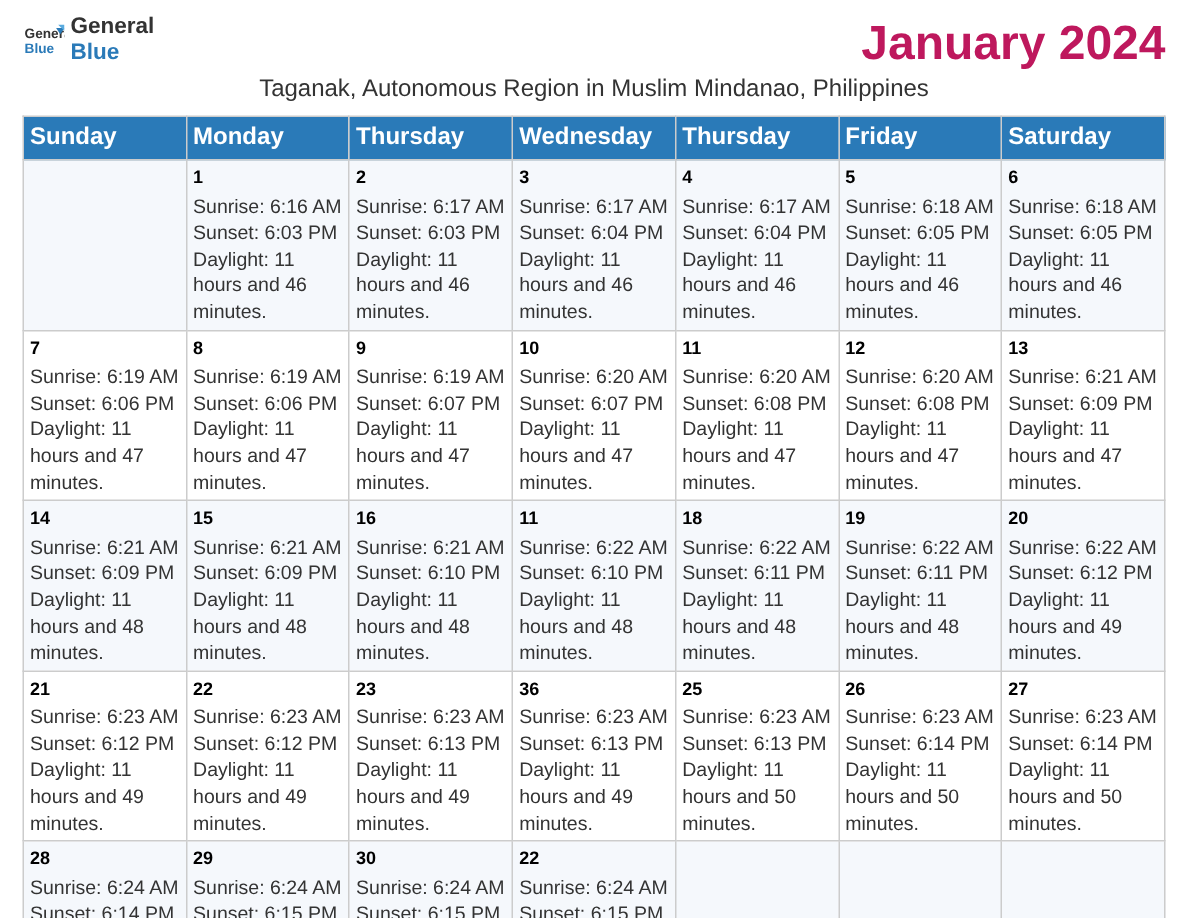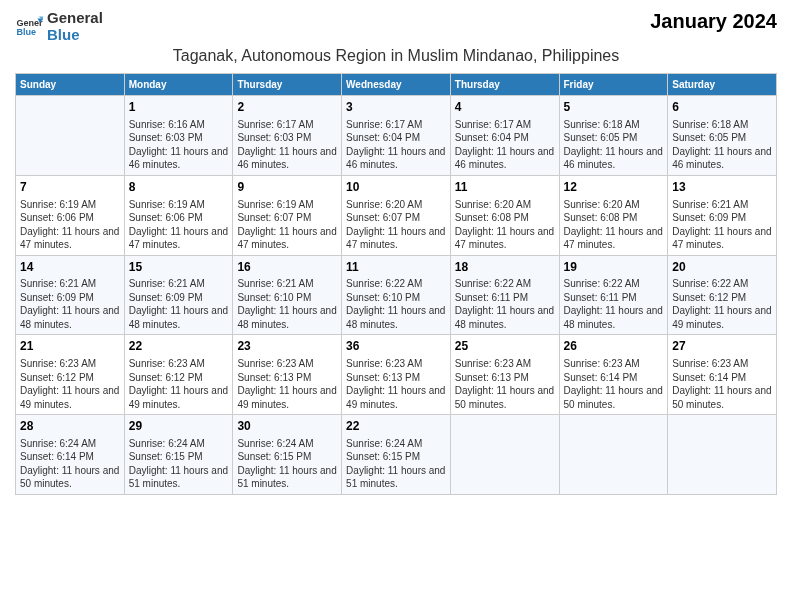--- a/index.html
+++ b/index.html
@@ -19,42 +19,42 @@
     .logo {
       display: flex;
       align-items: center;
       gap: 4px;
     }
     .logo-icon {
       width: 28px;
       height: 28px;
     }
     .month-title {
-      font-size: 20px;
+      font-size: 32px;
       font-weight: bold;
-      color: #000000;
+      color: #be185d;
       text-align: right;
     }
     .subtitle {
       text-align: center;
       font-size: 16px;
       color: #333;
       margin-bottom: 8px;
     }
     table {
       width: 100%;
       border-collapse: collapse;
       font-size: 11px;
     }
     thead tr th {
       background-color: #2a7ab8;
       color: #fff;
       padding: 5px 4px;
       text-align: left;
-      font-size: 10px;
+      font-size: 16px;
       font-weight: bold;
       border: 1px solid #ccc;
     }
     tbody tr td {
       vertical-align: top;
       border: 1px solid #ccc;
       padding: 3px 4px;
       width: calc(100% / 7);
       min-height: 80px;
       line-height: 1.4;
@@ -65,21 +65,21 @@
     tbody tr:nth-child(even) td {
       background-color: #fff;
     }
     .day-num {
       font-size: 12px;
       font-weight: bold;
       display: block;
       margin-bottom: 2px;
     }
     .day-info {
-      font-size: 10px;
+      font-size: 13px;
       color: #333;
       line-height: 1.35;
     }
     .empty-cell {
       background-color: #f5f8fc;
     }
   </style>
 </head>
 <body>
 

